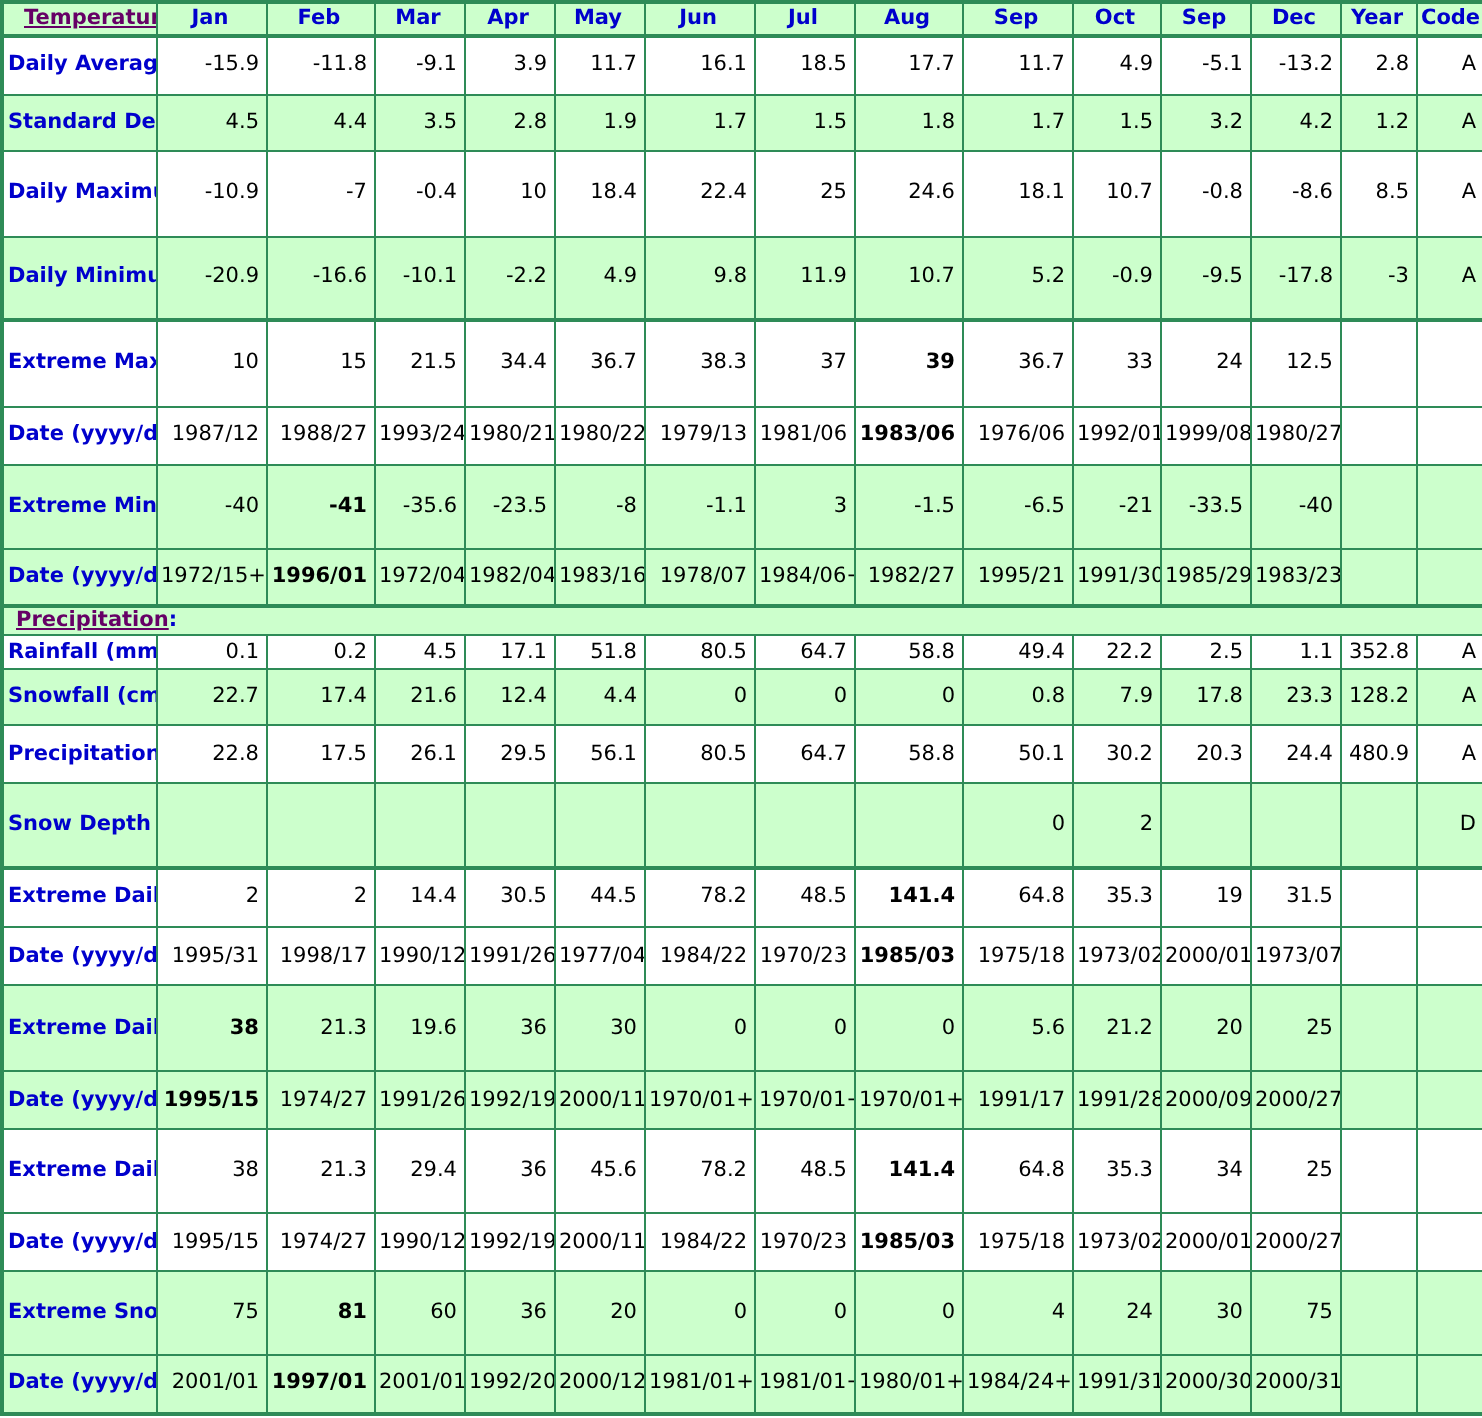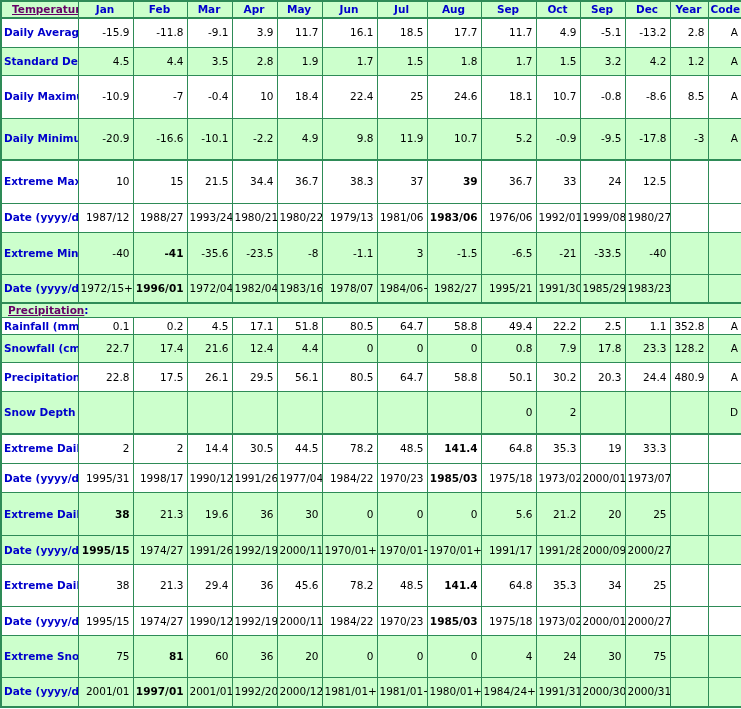--- a/index.html
+++ b/index.html
@@ -306,21 +306,21 @@
         <td class="v">2</td>
         <td class="v">14.4</td>
         <td class="v">30.5</td>
         <td class="v">44.5</td>
         <td class="v">78.2</td>
         <td class="v">48.5</td>
         <td class="v"><b class="em">141.4</b></td>
         <td class="v">64.8</td>
         <td class="v">35.3</td>
         <td class="v">19</td>
-        <td class="v">33.3</td>
+        <td class="v">31.5</td>
         <td class="v"></td>
         <td class="code"></td>
       </tr>
       <tr class="w" style="height: 29px;">
         <td class="lbl">Date (yyyy/dd)</td>
         <td class="v">1995/31</td>
         <td class="v">1998/17</td>
         <td class="v">1990/12</td>
         <td class="v">1991/26</td>
         <td class="v">1977/04</td>

